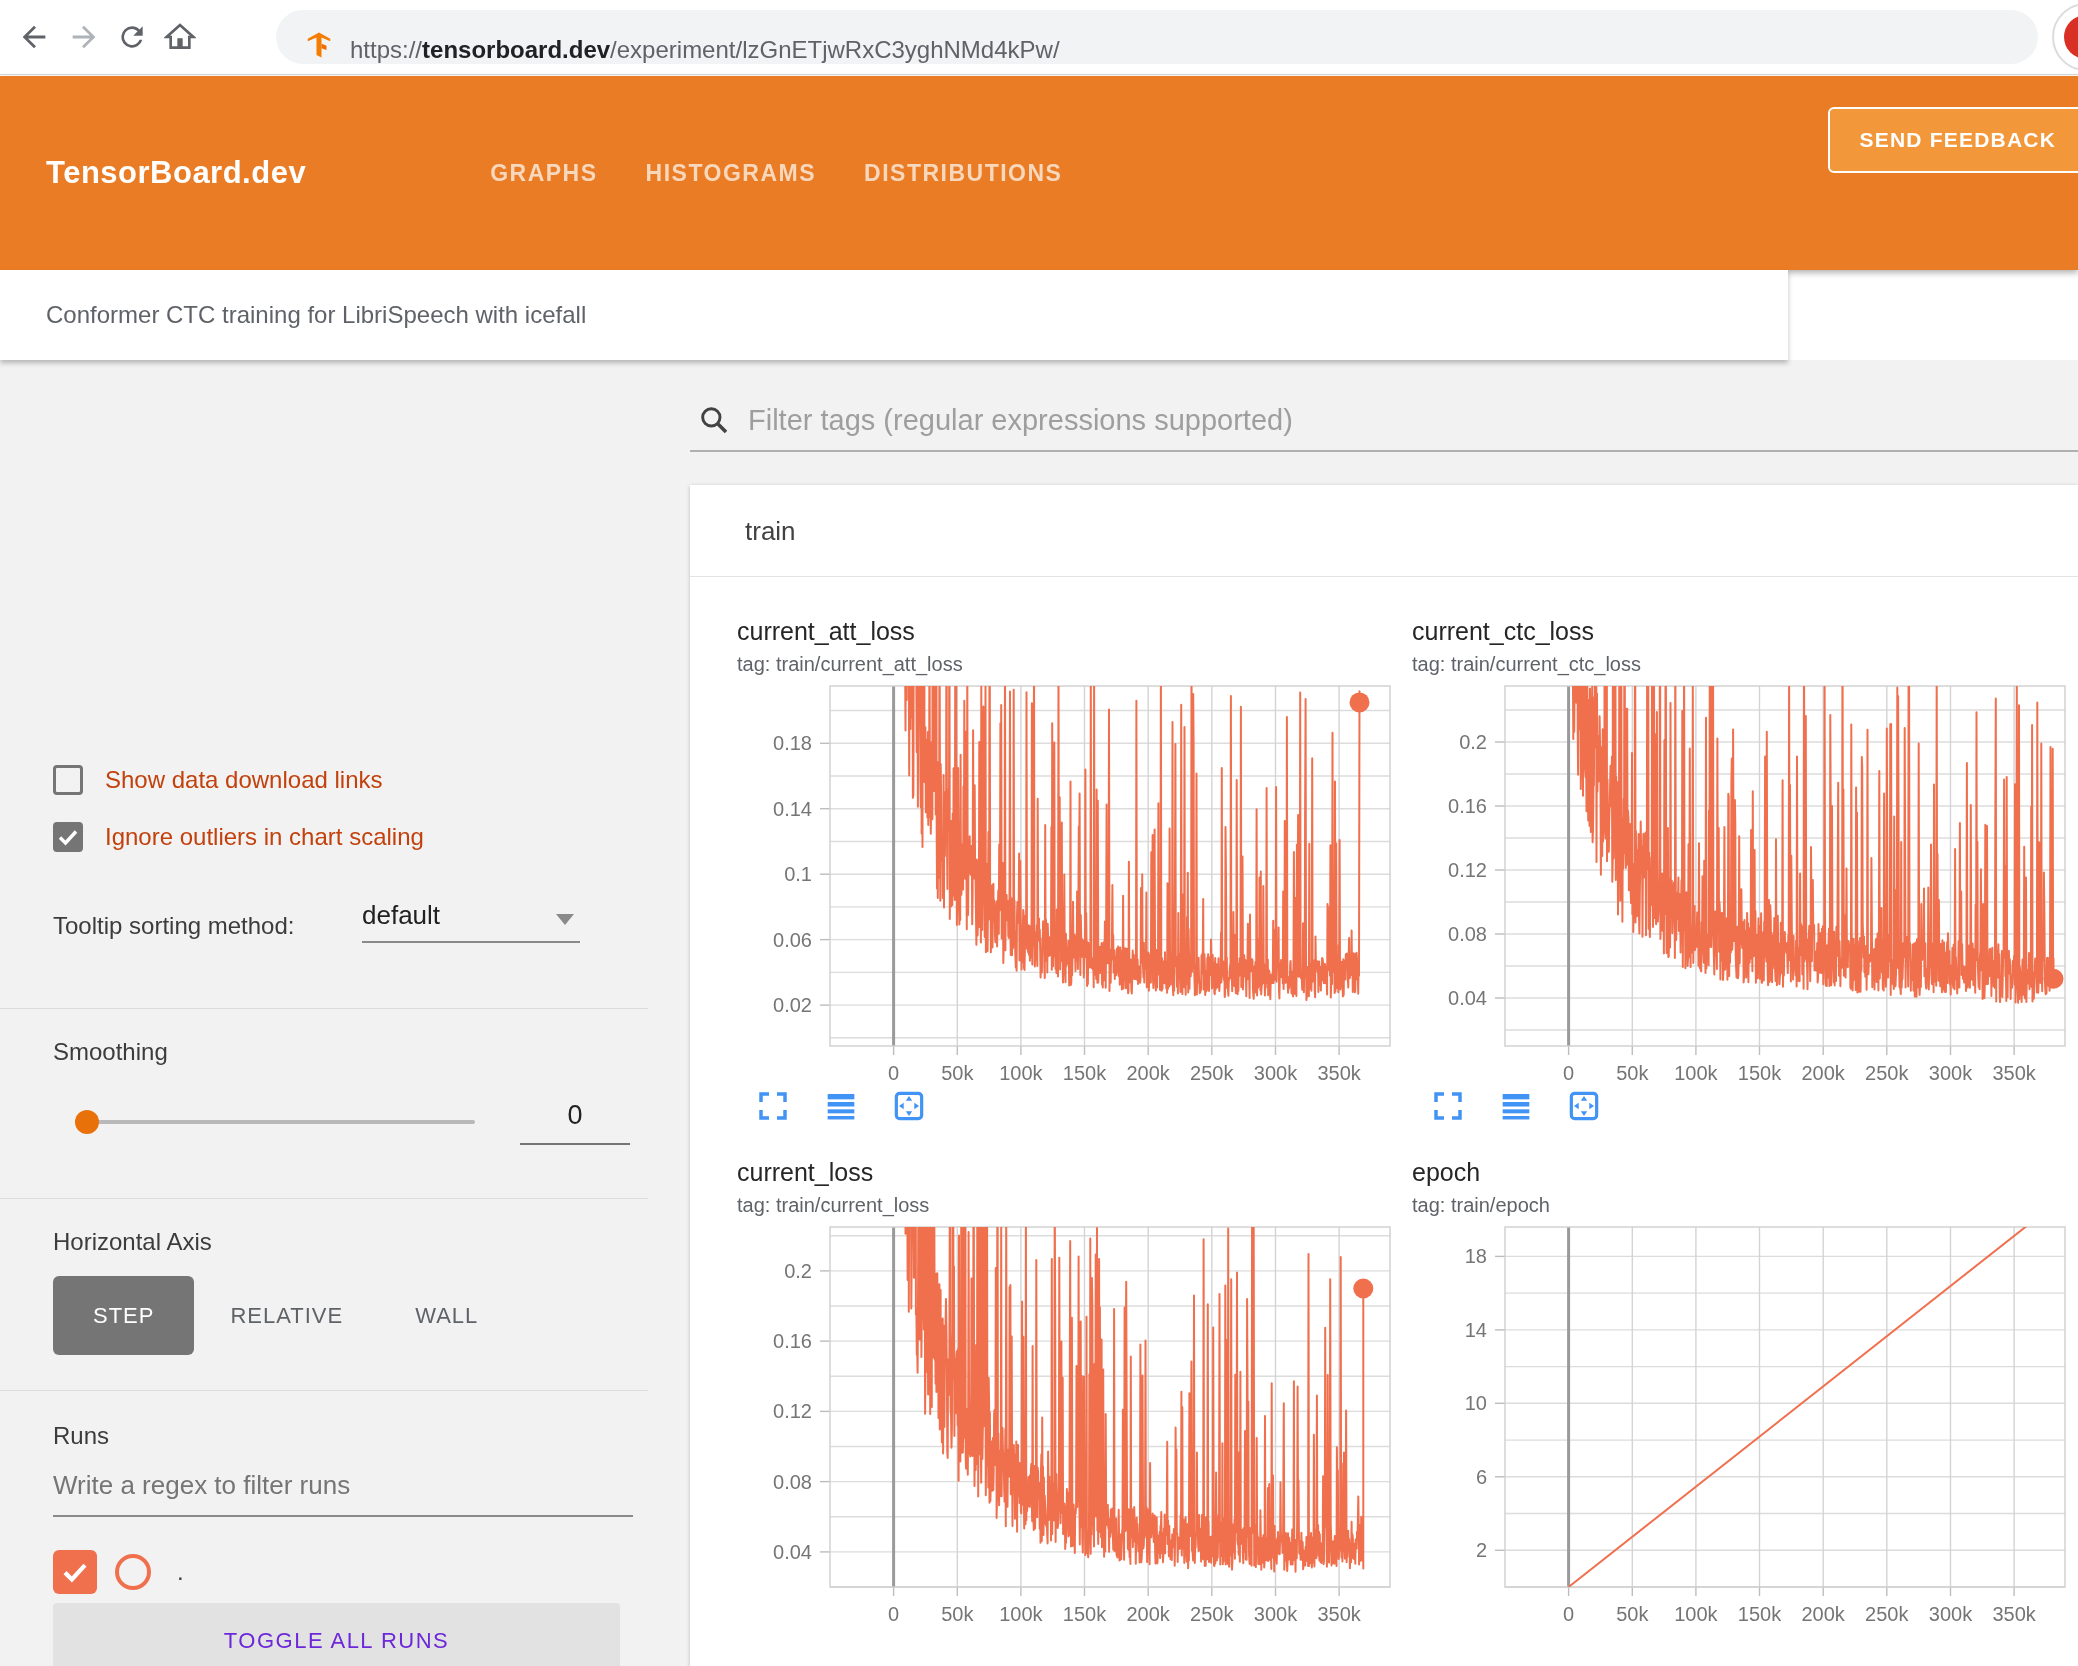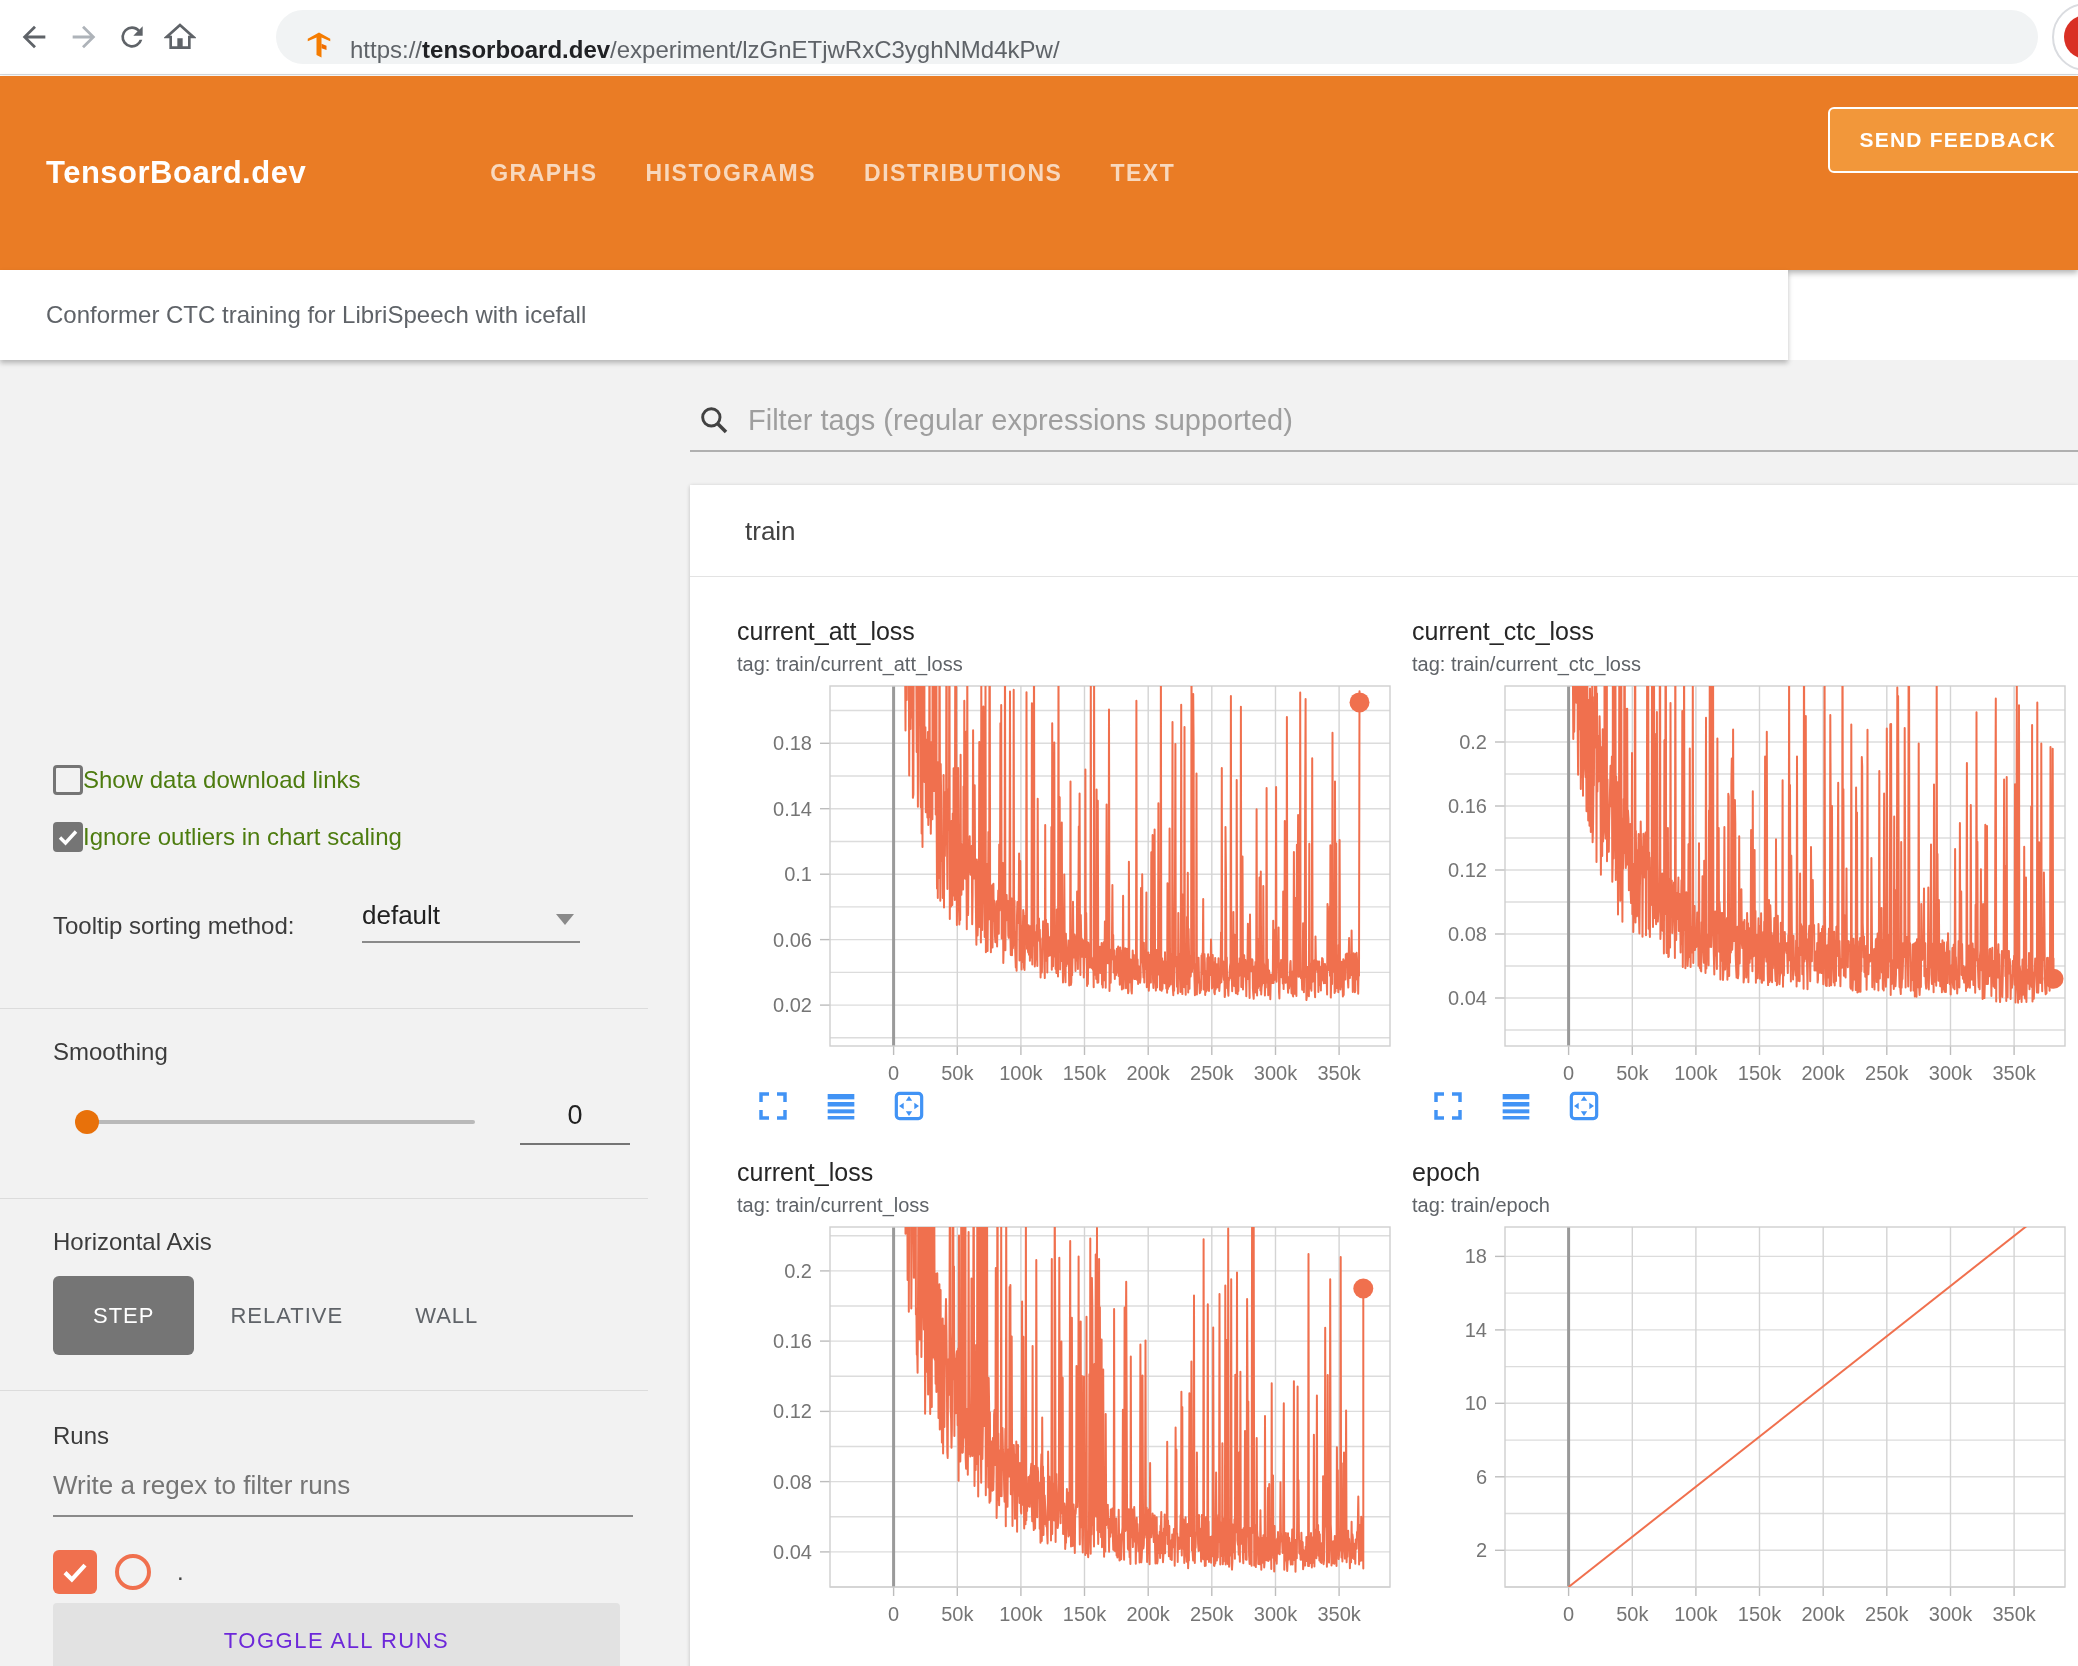--- a/index.html
+++ b/index.html
@@ -38,21 +38,21 @@
   .exp-title { font-size:24px; color:#5f6368; line-height:90px; padding-left:46px; }
 
   
   .content { position:absolute; left:0; top:360px; width:2078px; height:1306px; background:#f2f2f2; }
 
   
   .sidebar { position:absolute; left:0; top:0; width:690px; height:100%; }
   .cb-row { position:absolute; left:53px; display:flex; align-items:center; cursor:pointer; }
   .cb-box { width:30px; height:30px; border:3px solid #757575; border-radius:4px; background:transparent; }
   .cb-box.checked { background:#757575; border-color:#757575; display:flex; align-items:center; justify-content:center; }
-  .cb-label { font-size:24px; color:#4d7c0f; white-space:nowrap; }
+  .cb-label { font-size:24px; color:#c2410c; margin-left:22px; white-space:nowrap; }
   .tt-label { position:absolute; left:53px; top:552px; font-size:24px; color:#3c3c3c; }
   .dropdown { position:absolute; left:362px; top:540px; width:218px; border-bottom:2px solid #8a8a8a;
     padding-bottom:10px; cursor:pointer; }
   .dropdown-val { font-size:26px; color:#212121; }
   .dropdown-caret { position:absolute; right:6px; top:14px; width:0; height:0;
     border-left:9px solid transparent; border-right:9px solid transparent; border-top:11px solid #8a8a8a; }
   .divider { position:absolute; left:0; width:648px; height:0; border-top:1px solid #dcdcdc; }
   .section-label { position:absolute; left:53px; font-size:24px; color:#3c3c3c; }
   .slider-track { position:absolute; left:85px; top:760px; width:390px; height:4px; background:#b9b9b9;
     border-radius:2px; cursor:pointer; }
@@ -134,21 +134,20 @@
       <div class="avatar-red"></div>
     </div>
 </div>
 
 <div class="app-header">
   <div class="brand">TensorBoard.dev</div>
   <div class="tabs">
     <div class="tab">GRAPHS</div>
     <div class="tab">HISTOGRAMS</div>
     <div class="tab">DISTRIBUTIONS</div>
-    <div class="tab">TEXT</div>
   </div>
   <div class="feedback-btn">SEND FEEDBACK</div>
 </div>
 
 <div class="exp-band">
   <div class="exp-title">Conformer CTC training for LibriSpeech with icefall</div>
 </div>
 
 <div class="content">
 

